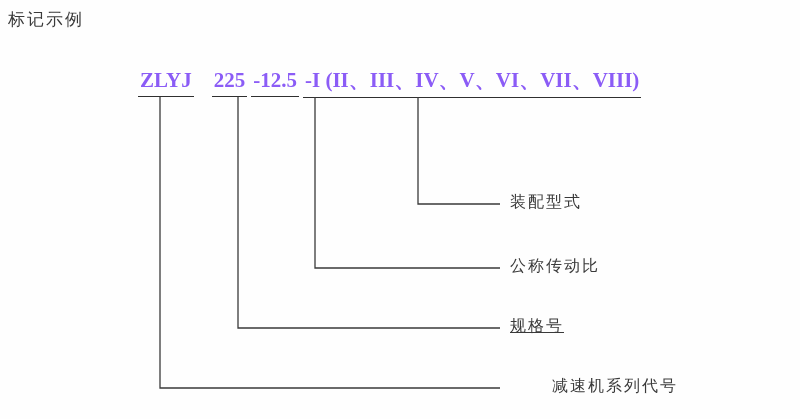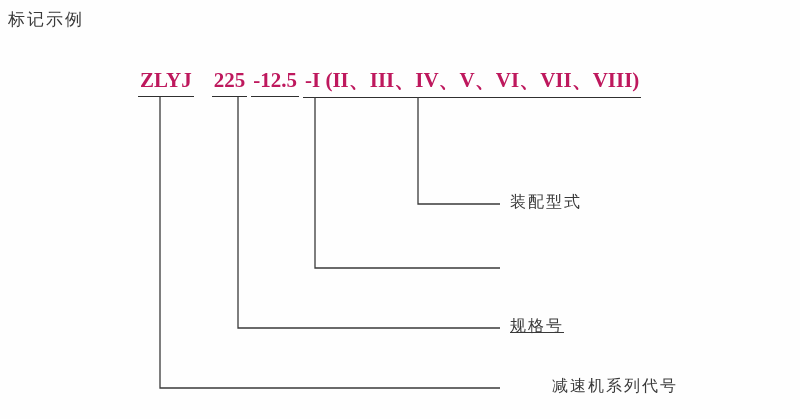--- a/index.html
+++ b/index.html
@@ -25,21 +25,21 @@
     color: #3a3a3a;
     font-family: "Liberation Sans", sans-serif;
   }
   .code-line {
     position: absolute;
     left: 138px;
     top: 66px;
     font-size: 21px;
     font-weight: bold;
     white-space: nowrap;
-    color: #be185d;
+    color: #8b5cf6;
   }
   .code-seg {
     display: inline-block;
     border-bottom: 1.5px solid #2f2f2f;
     padding: 0 2px 3px 2px;
   }
   .seg-gap-lg { margin-right: 18px; }
   .seg-gap-sm { margin-right: 4px; }
   .connectors {
     position: absolute;
@@ -78,18 +78,19 @@
 
     <polyline points="315,97 315,268 500,268" fill="none" stroke="#3a3a3a" stroke-width="1.3"></polyline>
 
     <polyline points="238,97 238,328 500,328" fill="none" stroke="#3a3a3a" stroke-width="1.3"></polyline>
 
     <polyline points="160,97 160,388 500,388" fill="none" stroke="#3a3a3a" stroke-width="1.3"></polyline>
   </svg>
 
   <div class="callout callout-assembly">装配型式</div>
 
+  <div class="callout callout-ratio">公称传动比</div>
 
   <div class="callout callout-size">规格号</div>
 
   <div class="callout callout-series">减速机系列代号</div>
 
 </div>
 
 </body></html>

